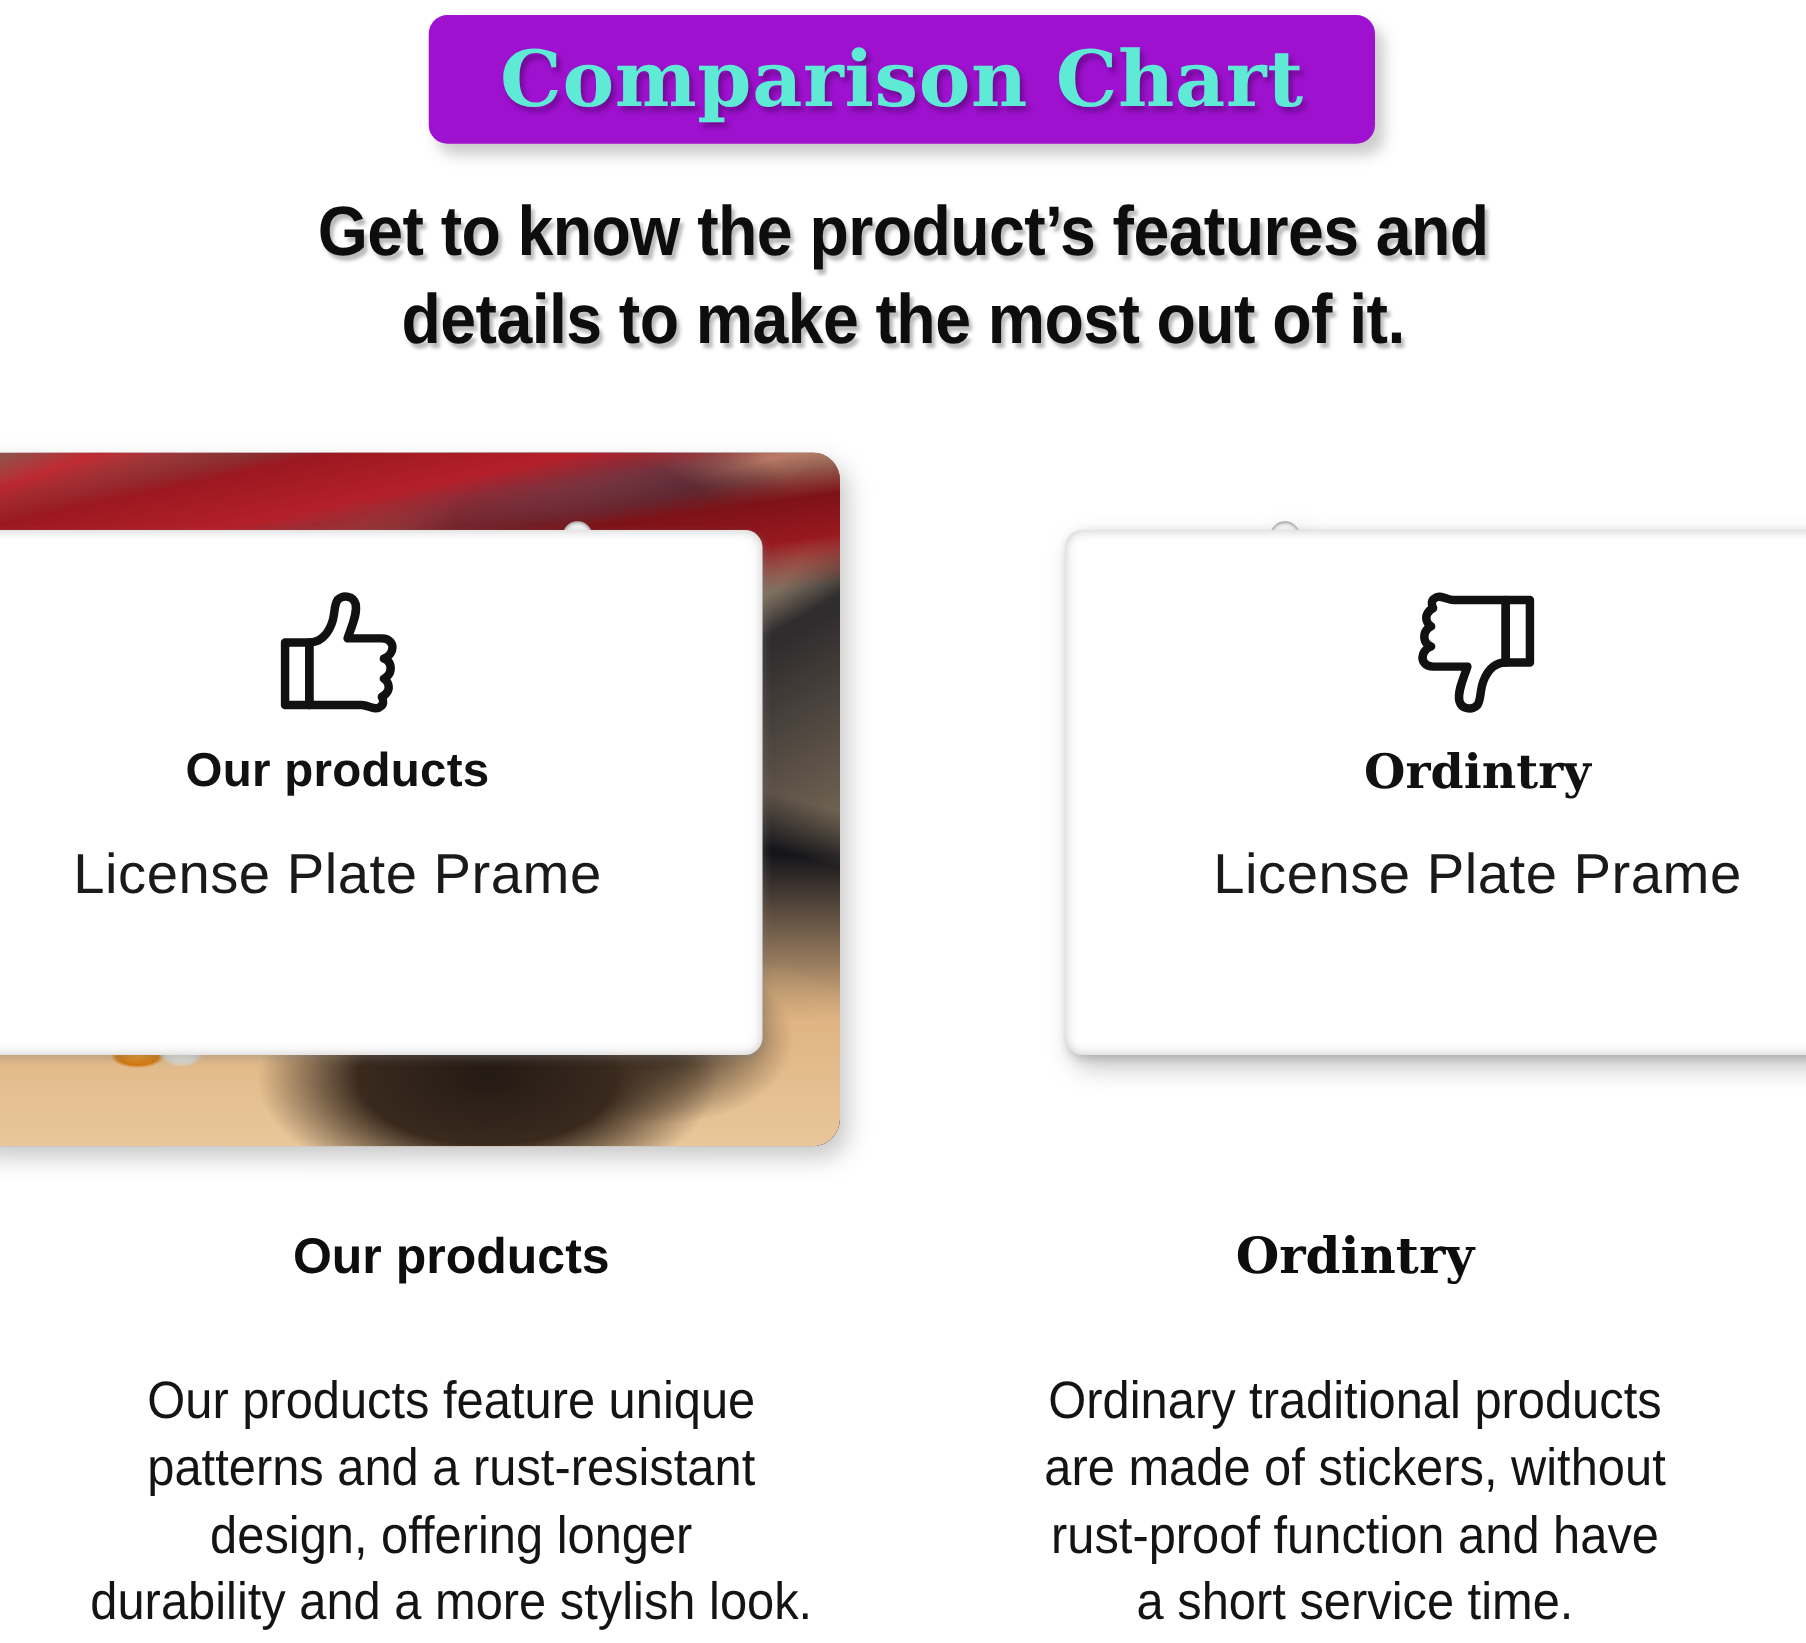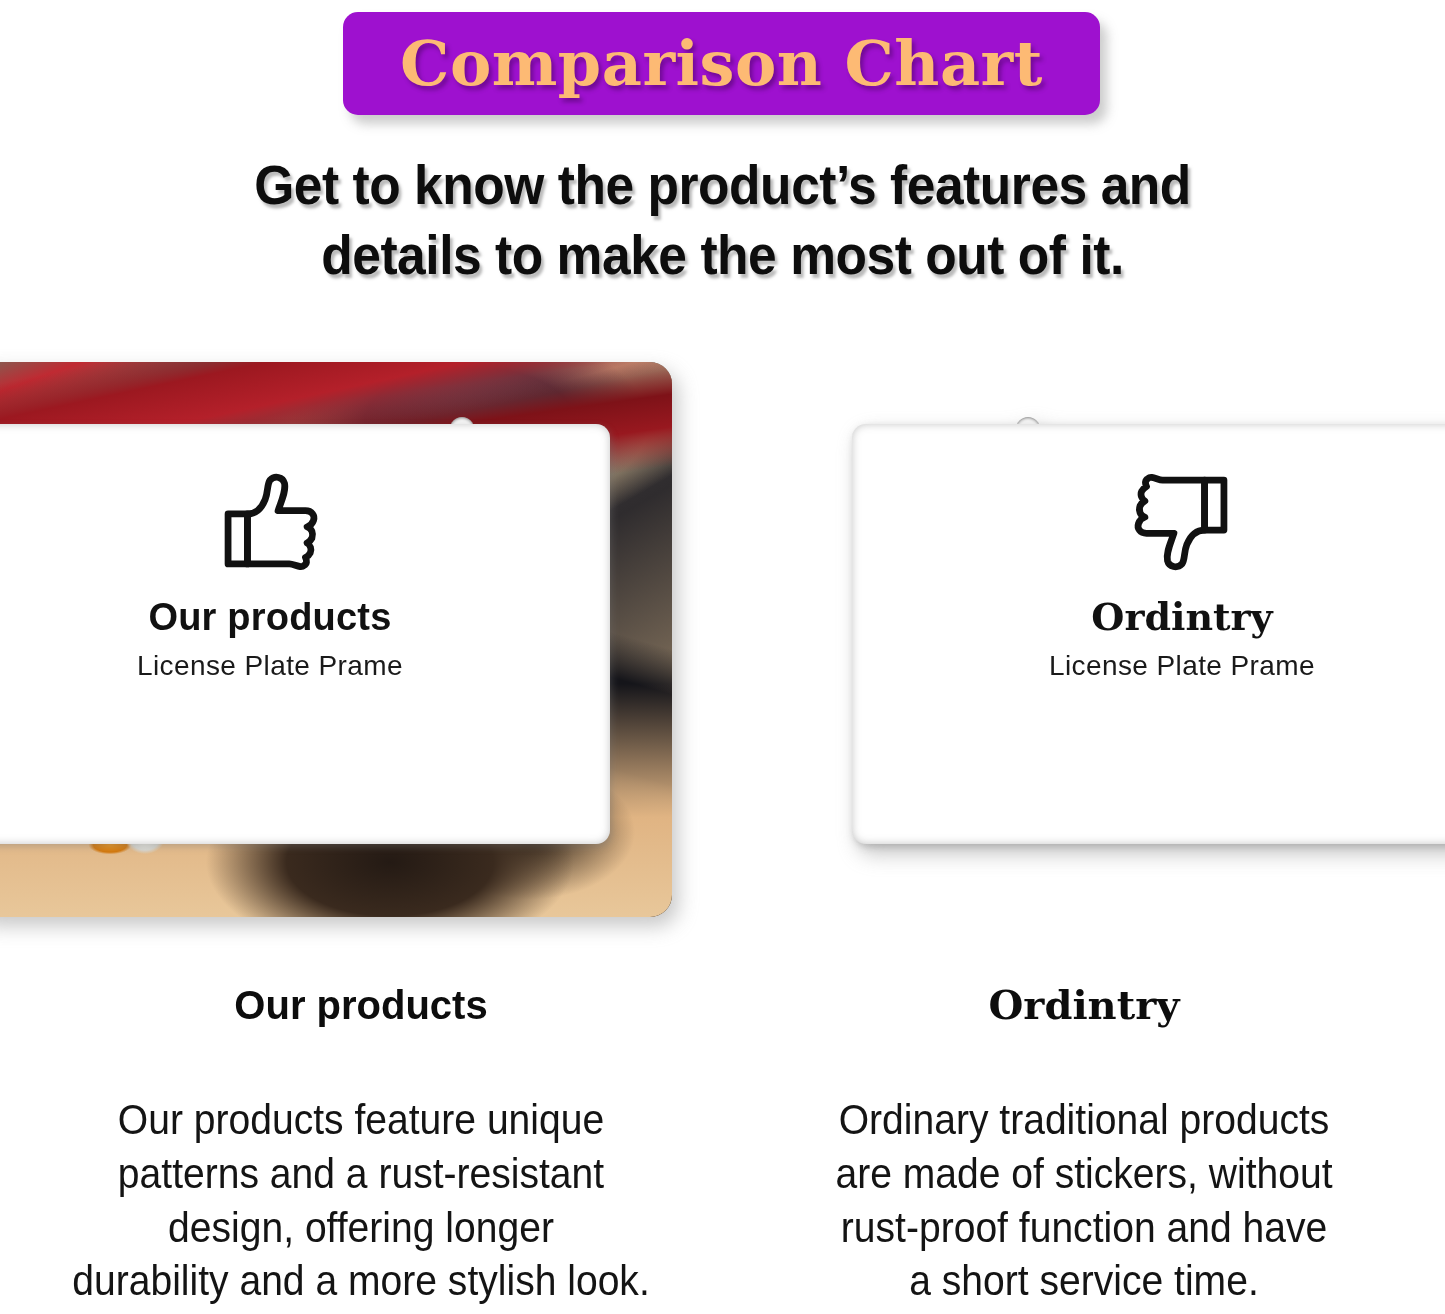--- a/index.html
+++ b/index.html
@@ -8,21 +8,21 @@
 
   
   .banner-wrap{ position:absolute; left:343px; top:12px; width:757px; height:103px; }
   .banner{
     width:100%; height:100%; background:#9e11cf; border-radius:15px;
     box-shadow:7px 9px 11px rgba(120,120,120,.38);
     display:flex; align-items:center; justify-content:center;
   }
   .banner-text{
     font-family:"DejaVu Serif", serif; font-weight:700; font-size:62px;
-    color:#fdba74; letter-spacing:.5px; line-height:1;
+    color:#5eead4; letter-spacing:.5px; line-height:1;
     text-shadow:3px 4px 4px rgba(60,0,80,.45);
     white-space:nowrap;
   }
 
   
   .subtitle{
     position:absolute; left:0; top:150px; width:1445px;
     text-align:center; font-family:"Liberation Sans", sans-serif;
     font-weight:700; font-size:56px; line-height:1.25; color:#0d0d0d;
     letter-spacing:-.5px; transform:scaleX(.92); transform-origin:center top;
@@ -123,22 +123,22 @@
   }
   .frame.left  .win-content{ padding-left:0px; }
   .thumb-icon{ width:104px; height:100px; display:block; }
   .thumb-icon svg{ width:100%; height:100%; display:block; }
   .flip-v svg{ transform:scale(-1,-1); transform-origin:center; }
 
   .win-title{ margin-top:26px; font-size:38px; line-height:1; color:#111; }
   .win-title.sans{ font-family:"Liberation Sans", sans-serif; font-weight:700; letter-spacing:.2px; }
   .win-title.serif{ font-family:"DejaVu Serif", serif; font-weight:700; }
   .win-sub{
-    margin-top:16px; font-family:"Liberation Sans", sans-serif;
-    font-weight:300; font-size:28px; line-height:1; color:#1a1a1a; letter-spacing:.4px;
+    margin-top:40px; font-family:"Liberation Sans", sans-serif;
+    font-weight:300; font-size:45px; line-height:1; color:#1a1a1a; letter-spacing:.4px;
   }
 
   
   .cols{ position:absolute; left:0; top:985px; width:1445px; height:329px; }
   .col{ position:absolute; top:0; text-align:center; }
   .col.left{ left:0px; width:722px; }
   .col.right{ left:723px; width:722px; }
 
   .col-head{ font-size:40px; line-height:1; color:#0d0d0d; }
   .col-head.sans{ font-family:"Liberation Sans", sans-serif; font-weight:700; }

